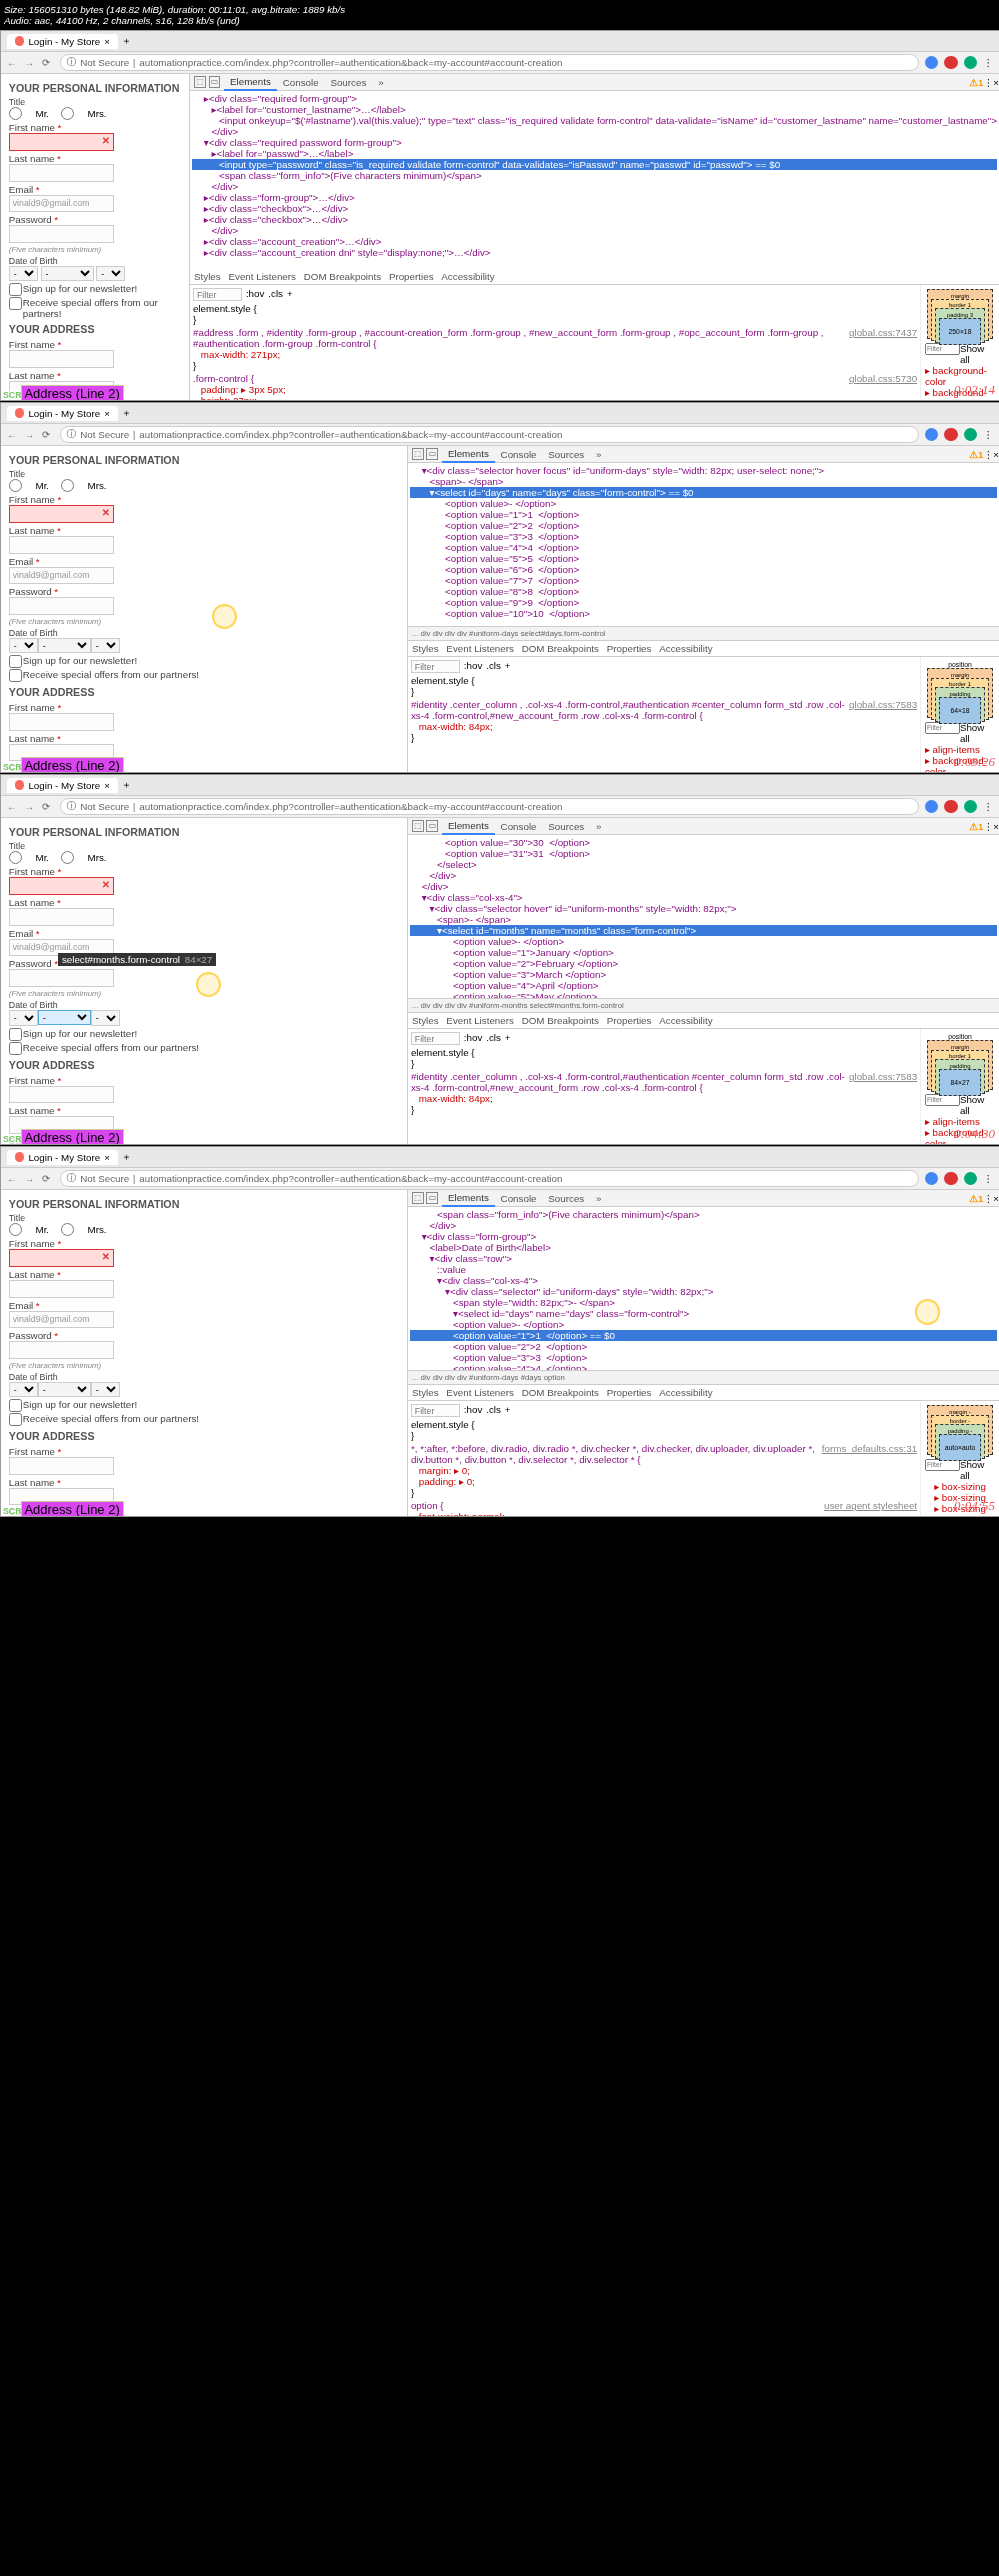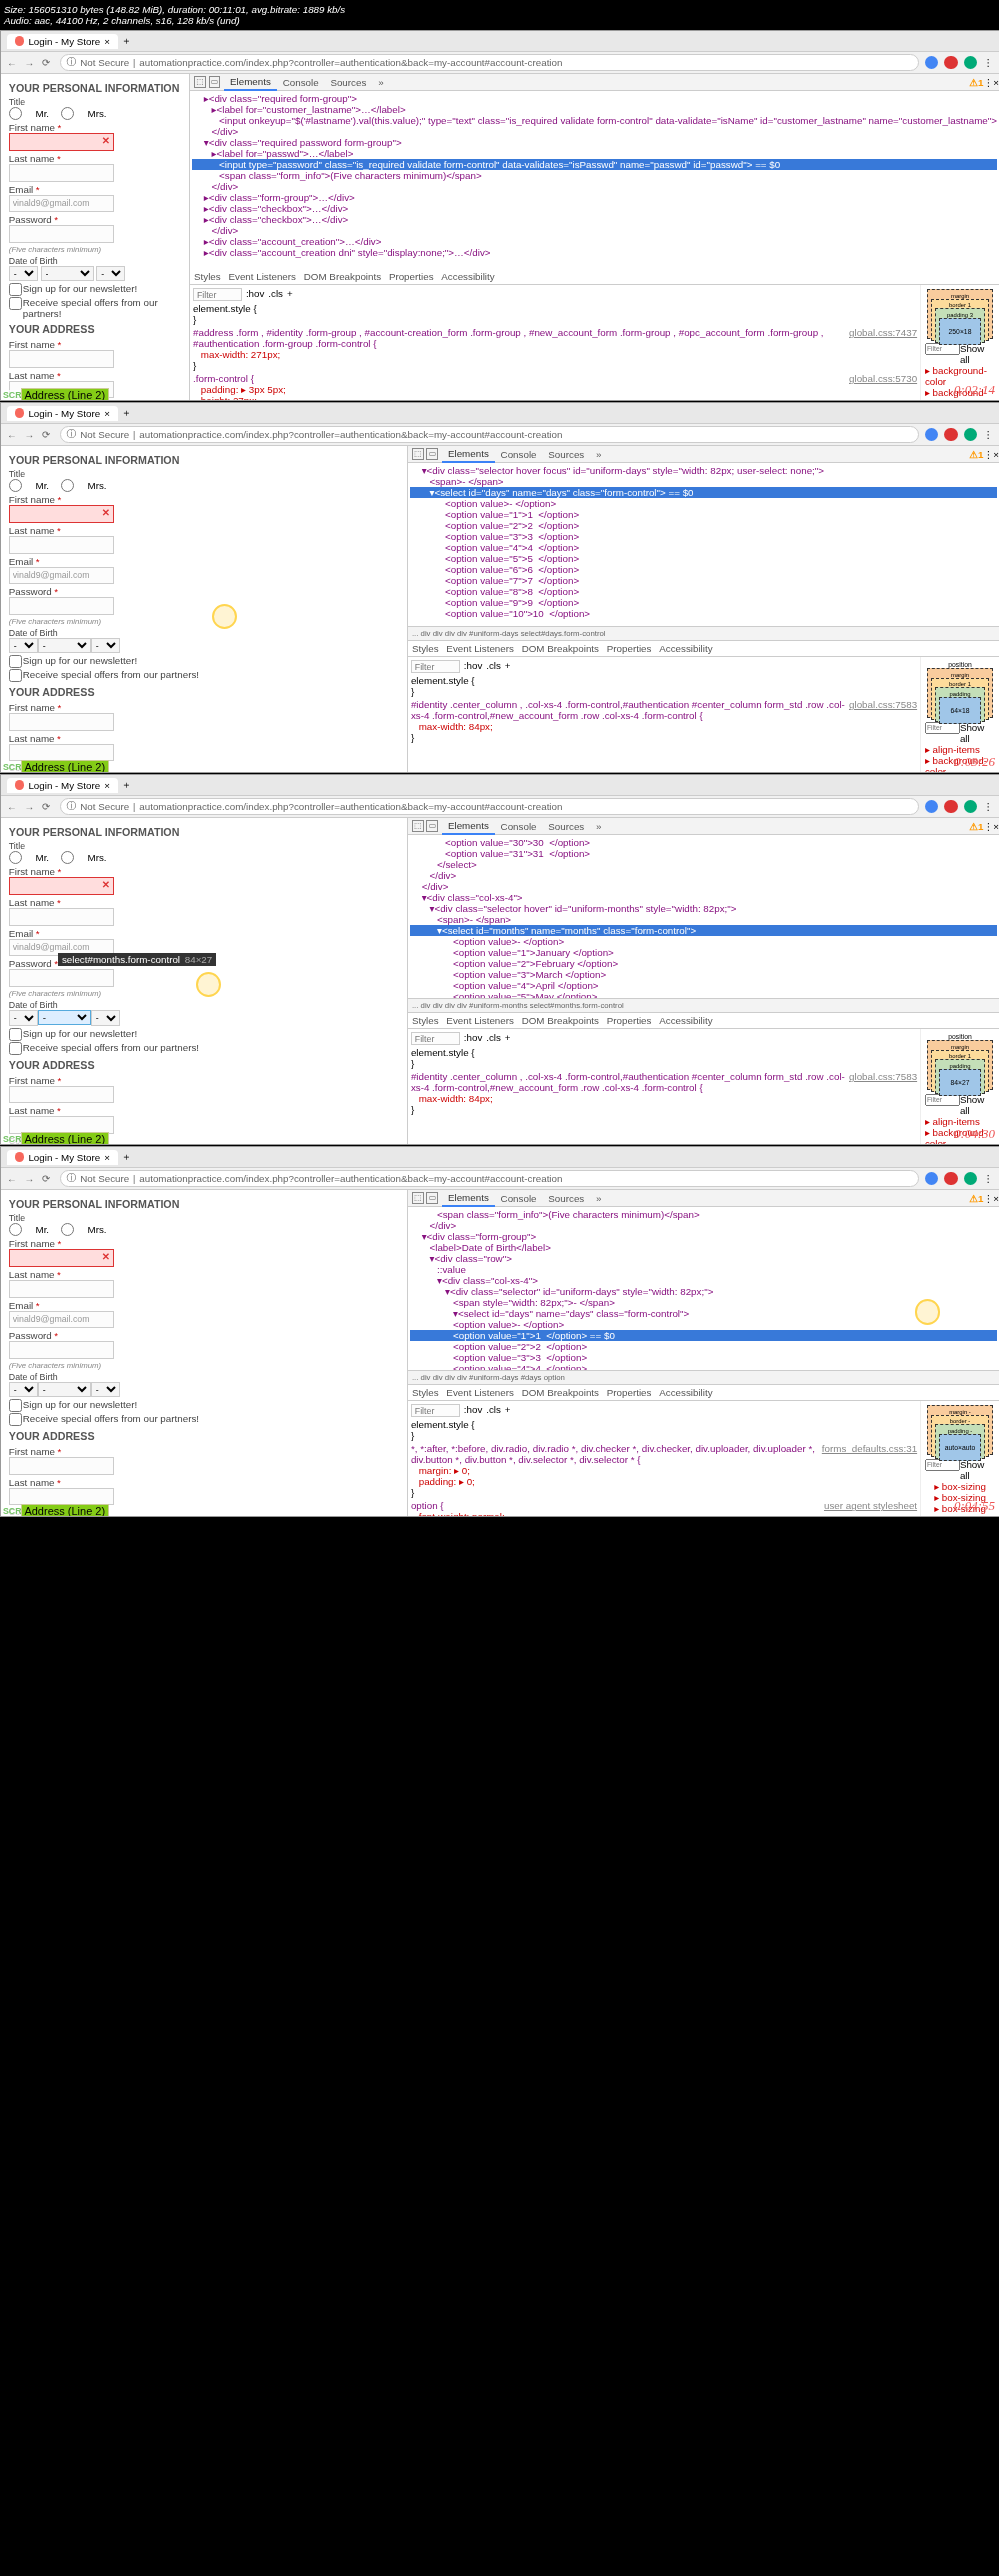--- a/index.html
+++ b/index.html
@@ -52,21 +52,21 @@
 .box-border{background:#fddb9b;border:1px dashed #333;padding:2.9px;height:100%}
 .box-padding{background:#c4dfb8;border:1px dashed #333;padding:2.9px;height:100%}
 .box-content{background:#a0c6e8;border:1px dashed #333;height:100%;display:flex;align-items:center;justify-content:center;font-size:6.8px}
 .css-rule{margin:2px 0}
 .css-sel{color:#881280}
 .css-prop{color:#c00;padding-left:7.8px}
 .css-link{color:#888;float:right;text-decoration:underline}
 .comp-list{font-size:6.8px;color:#666}
 .comp-prop{color:#c00}
 .watermark{position:absolute;bottom:2px;left:2px;font-size:8.8px;color:#74c365;font-weight:bold;background:rgba(255,255,255,0.7);display:flex;align-items:center;gap:2px}
-.wm-addr{position:absolute;bottom:0;left:19.5px;background:#84cc16;padding:0 2.9px;font-size:11px;border:1px solid #cc9}
+.wm-addr{position:absolute;bottom:0;left:19.5px;background:#d946ef;padding:0 2.9px;font-size:13px;border:1px solid #cc9}
 .timestamp{position:absolute;bottom:2px;right:3.9px;color:#e55;font-size:13px;font-style:italic;font-family:serif}
 .highlight-ring{position:absolute;width:25.4px;height:25.4px;border:2.9px solid #ffd54f;border-radius:50%;background:rgba(255,213,79,0.25)}
 .tooltip-hint{position:absolute;background:#333;color:#fff;font-size:7.8px;padding:1px 3.9px;font-family:monospace}
 .tooltip-hint .dim{color:#aaa}
 .warn-ico{color:#f90;font-weight:bold}
 </style>
 </head>
 <body>
 
 <div class="video-info">

